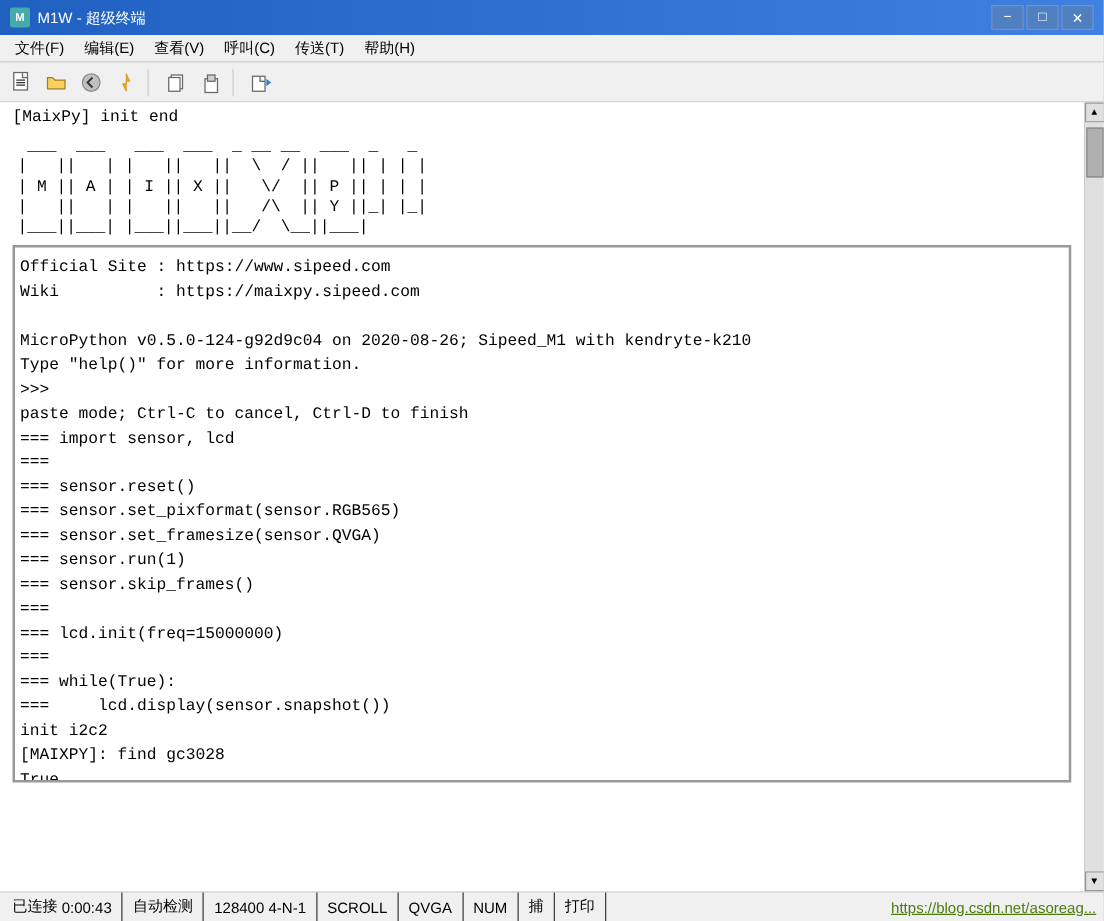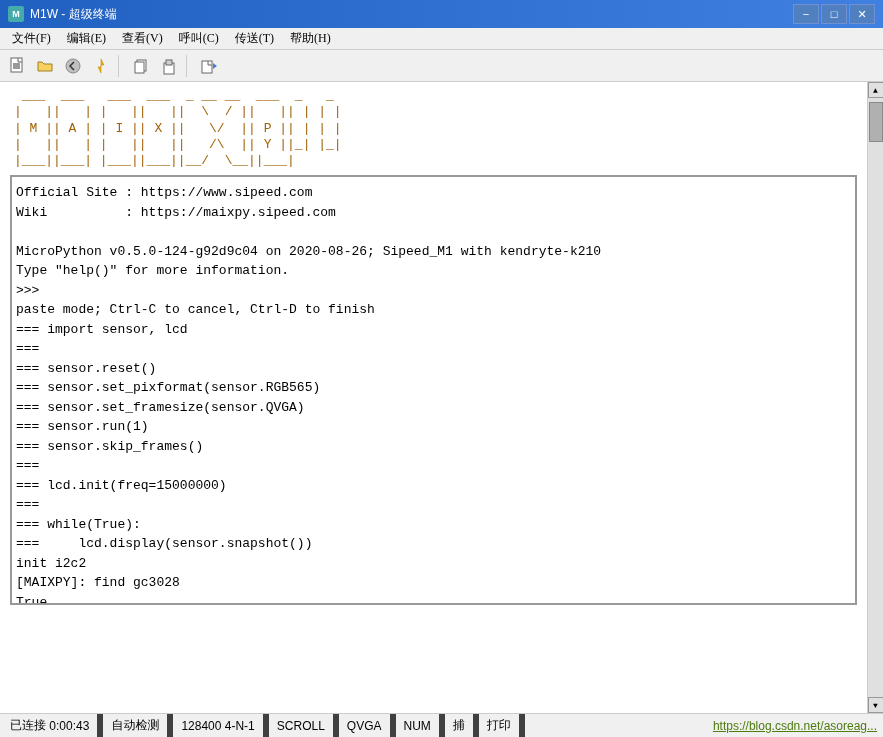--- a/index.html
+++ b/index.html
@@ -59,21 +59,21 @@
     }
 
     
     .menu-bar {
       background: #f0f0f0;
       height: 22px;
       display: flex;
       align-items: center;
       padding: 0 4px;
       font-size: 12px;
-      font-family: Liberation Serif, serif;
+      font-family: Liberation Sans, sans-serif;
       border-bottom: 1px solid #ccc;
     }
     .menu-item {
       padding: 2px 8px;
       cursor: pointer;
       height: 100%;
       display: flex;
       align-items: center;
     }
 
@@ -183,21 +183,21 @@
       border-top: 1px solid #ccc;
       display: flex;
       align-items: center;
       font-family: 'Microsoft YaHei', SimSun, sans-serif;
       font-size: 12px;
       padding: 0 6px;
       gap: 0;
     }
     .status-segment {
       padding: 0 8px;
-      border-right: 6px solid #404040;
+      border-right: 1px solid #404040;
       height: 100%;
       display: flex;
       align-items: center;
       white-space: nowrap;
     }
     .status-segment:first-child {
       padding-left: 4px;
     }
     .status-right {
       margin-left: auto;
@@ -282,22 +282,23 @@
       <rect x="2" y="4" width="10" height="12" fill="white" stroke="#666" stroke-width="1"></rect>
       <polyline points="8,4 8,8 12,8" fill="#eee" stroke="#666" stroke-width="1"></polyline>
       <polygon points="13,6 17,9 13,12" fill="#4080d0"></polygon>
     </svg>
   </div>
 </div>
 
 <div class="main-area">
   <div class="terminal">
 
-
-    <pre style="font-family:'Courier New',monospace;font-size:13px;line-height:1.25;color:#a16207;padding:6px 14px 2px 14px;white-space:pre;background:white;"> ___  ___   ___  ___  _ __ __  ___  _   _ 
+    <div class="init-text">[MaixPy] init end</div>
+
+    <pre style="font-family:'Courier New',monospace;font-size:13px;line-height:1.25;color:#000000;padding:6px 14px 2px 14px;white-space:pre;background:white;"> ___  ___   ___  ___  _ __ __  ___  _   _ 
 |   ||   | |   ||   ||  \  / ||   || | | |
 | M || A | | I || X ||   \/  || P || | | |
 |   ||   | |   ||   ||   /\  || Y ||_| |_|
 |___||___| |___||___||__/  \__||___|        
 </pre>
 
     <div class="terminal-output">Official Site : https://www.sipeed.com
 Wiki          : https://maixpy.sipeed.com
 
 MicroPython v0.5.0-124-g92d9c04 on 2020-08-26; Sipeed_M1 with kendryte-k210

